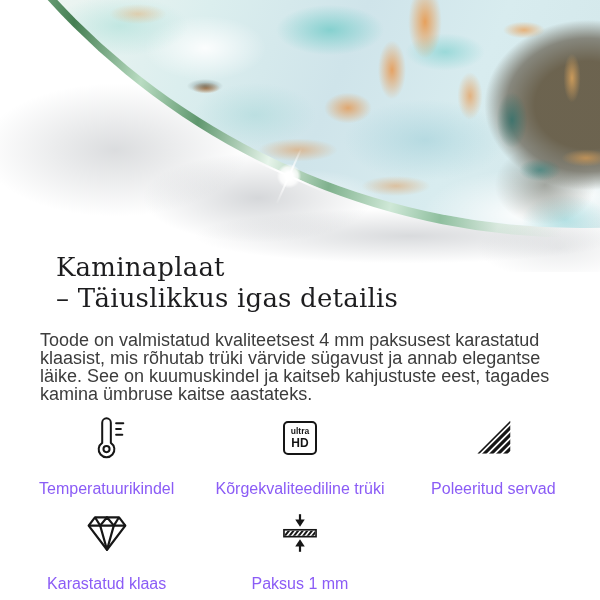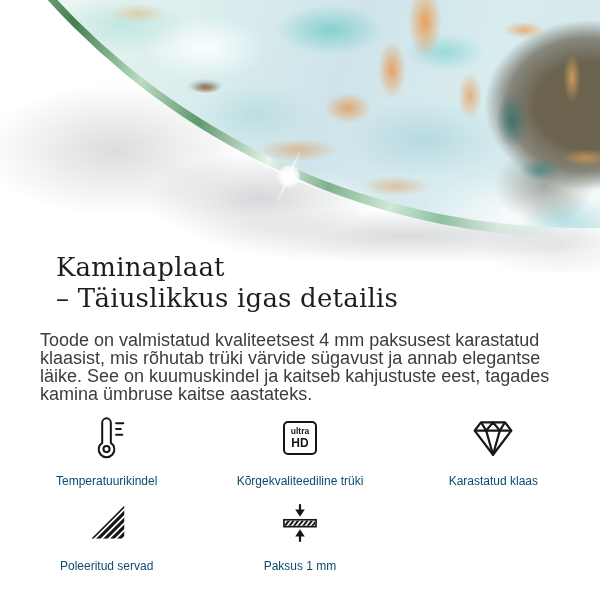--- a/index.html
+++ b/index.html
@@ -117,23 +117,23 @@
     grid-template-columns: repeat(3, 1fr);
     row-gap: 11px;
   }
   .feature {
     display: flex; flex-direction: column; align-items: center;
   }
   .icon-box {
     height: 48px; display: flex; align-items: center; justify-content: center;
   }
   .feature-label {
-    margin-top: 12px;
-    font-size: 12px;
-    color: #0c4a6e;
+    margin-top: 18px;
+    font-size: 16px;
+    color: #8b5cf6;
     white-space: nowrap;
   }
   svg.icn { stroke: #161616; fill: none; stroke-width: 2.1; }
   .uhd {
     width: 34px; height: 34px;
     border: 2.5px solid #151515; border-radius: 5px;
     display: flex; flex-direction: column; align-items: center; justify-content: center;
     color: #151515;
   }
   .uhd .t1 { font-size: 8.5px; font-weight: 700; line-height: 9px; letter-spacing: 0; }
@@ -179,51 +179,51 @@
     <div class="feature">
       <div class="icon-box">
         <div class="uhd">
           <div class="t1">ultra</div>
           <div class="t2">HD</div>
         </div>
       </div>
       <div class="feature-label">Kõrgekvaliteediline trüki</div>
     </div>
 
-
-    <div class="feature">
-      <div class="icon-box">
-        <svg class="icn" width="54" height="44" viewBox="0 0 48 42" stroke-width="1.7" stroke-linejoin="round">
-          <path d="M12.5 6 H35.5 L41.5 14 L24 37 L6.5 14 Z"></path>
-          <path d="M6.5 14 H41.5"></path>
-          <path d="M12.5 6 L17.5 14 L24 6 L30.5 14 L35.5 6"></path>
-          <path d="M17.5 14 L24 37 L30.5 14"></path>
-        </svg>
-      </div>
-      <div class="feature-label">Karastatud klaas</div>
-    </div>
 
     <div class="feature">
       <div class="icon-box">
         <svg width="42" height="42" viewBox="0 0 48 48">
           <defs>
             <clipPath id="triClip">
                 <path d="M6 42 L44 42 L44 4 Z"></path>
               </clipPath>
           </defs>
           <g clip-path="url(#triClip)" stroke="#161616" stroke-width="3.6">
             <line x1="4" y1="44" x2="44" y2="4"></line>
             <line x1="12" y1="44" x2="46" y2="10"></line>
             <line x1="20" y1="44" x2="46" y2="18"></line>
             <line x1="28" y1="44" x2="46" y2="26"></line>
             <line x1="36" y1="44" x2="46" y2="34"></line>
           </g>
         </svg>
       </div>
       <div class="feature-label">Poleeritud servad</div>
+    </div>
+
+    <div class="feature">
+      <div class="icon-box">
+        <svg class="icn" width="54" height="44" viewBox="0 0 48 42" stroke-width="1.7" stroke-linejoin="round">
+          <path d="M12.5 6 H35.5 L41.5 14 L24 37 L6.5 14 Z"></path>
+          <path d="M6.5 14 H41.5"></path>
+          <path d="M12.5 6 L17.5 14 L24 6 L30.5 14 L35.5 6"></path>
+          <path d="M17.5 14 L24 37 L30.5 14"></path>
+        </svg>
+      </div>
+      <div class="feature-label">Karastatud klaas</div>
     </div>
 
     <div class="feature">
       <div class="icon-box">
         <svg width="44" height="44" viewBox="0 0 48 48">
           <defs>
             <clipPath id="barClip">
                 <rect x="7.5" y="21.5" width="33" height="5.5"></rect>
               </clipPath>
           </defs>

